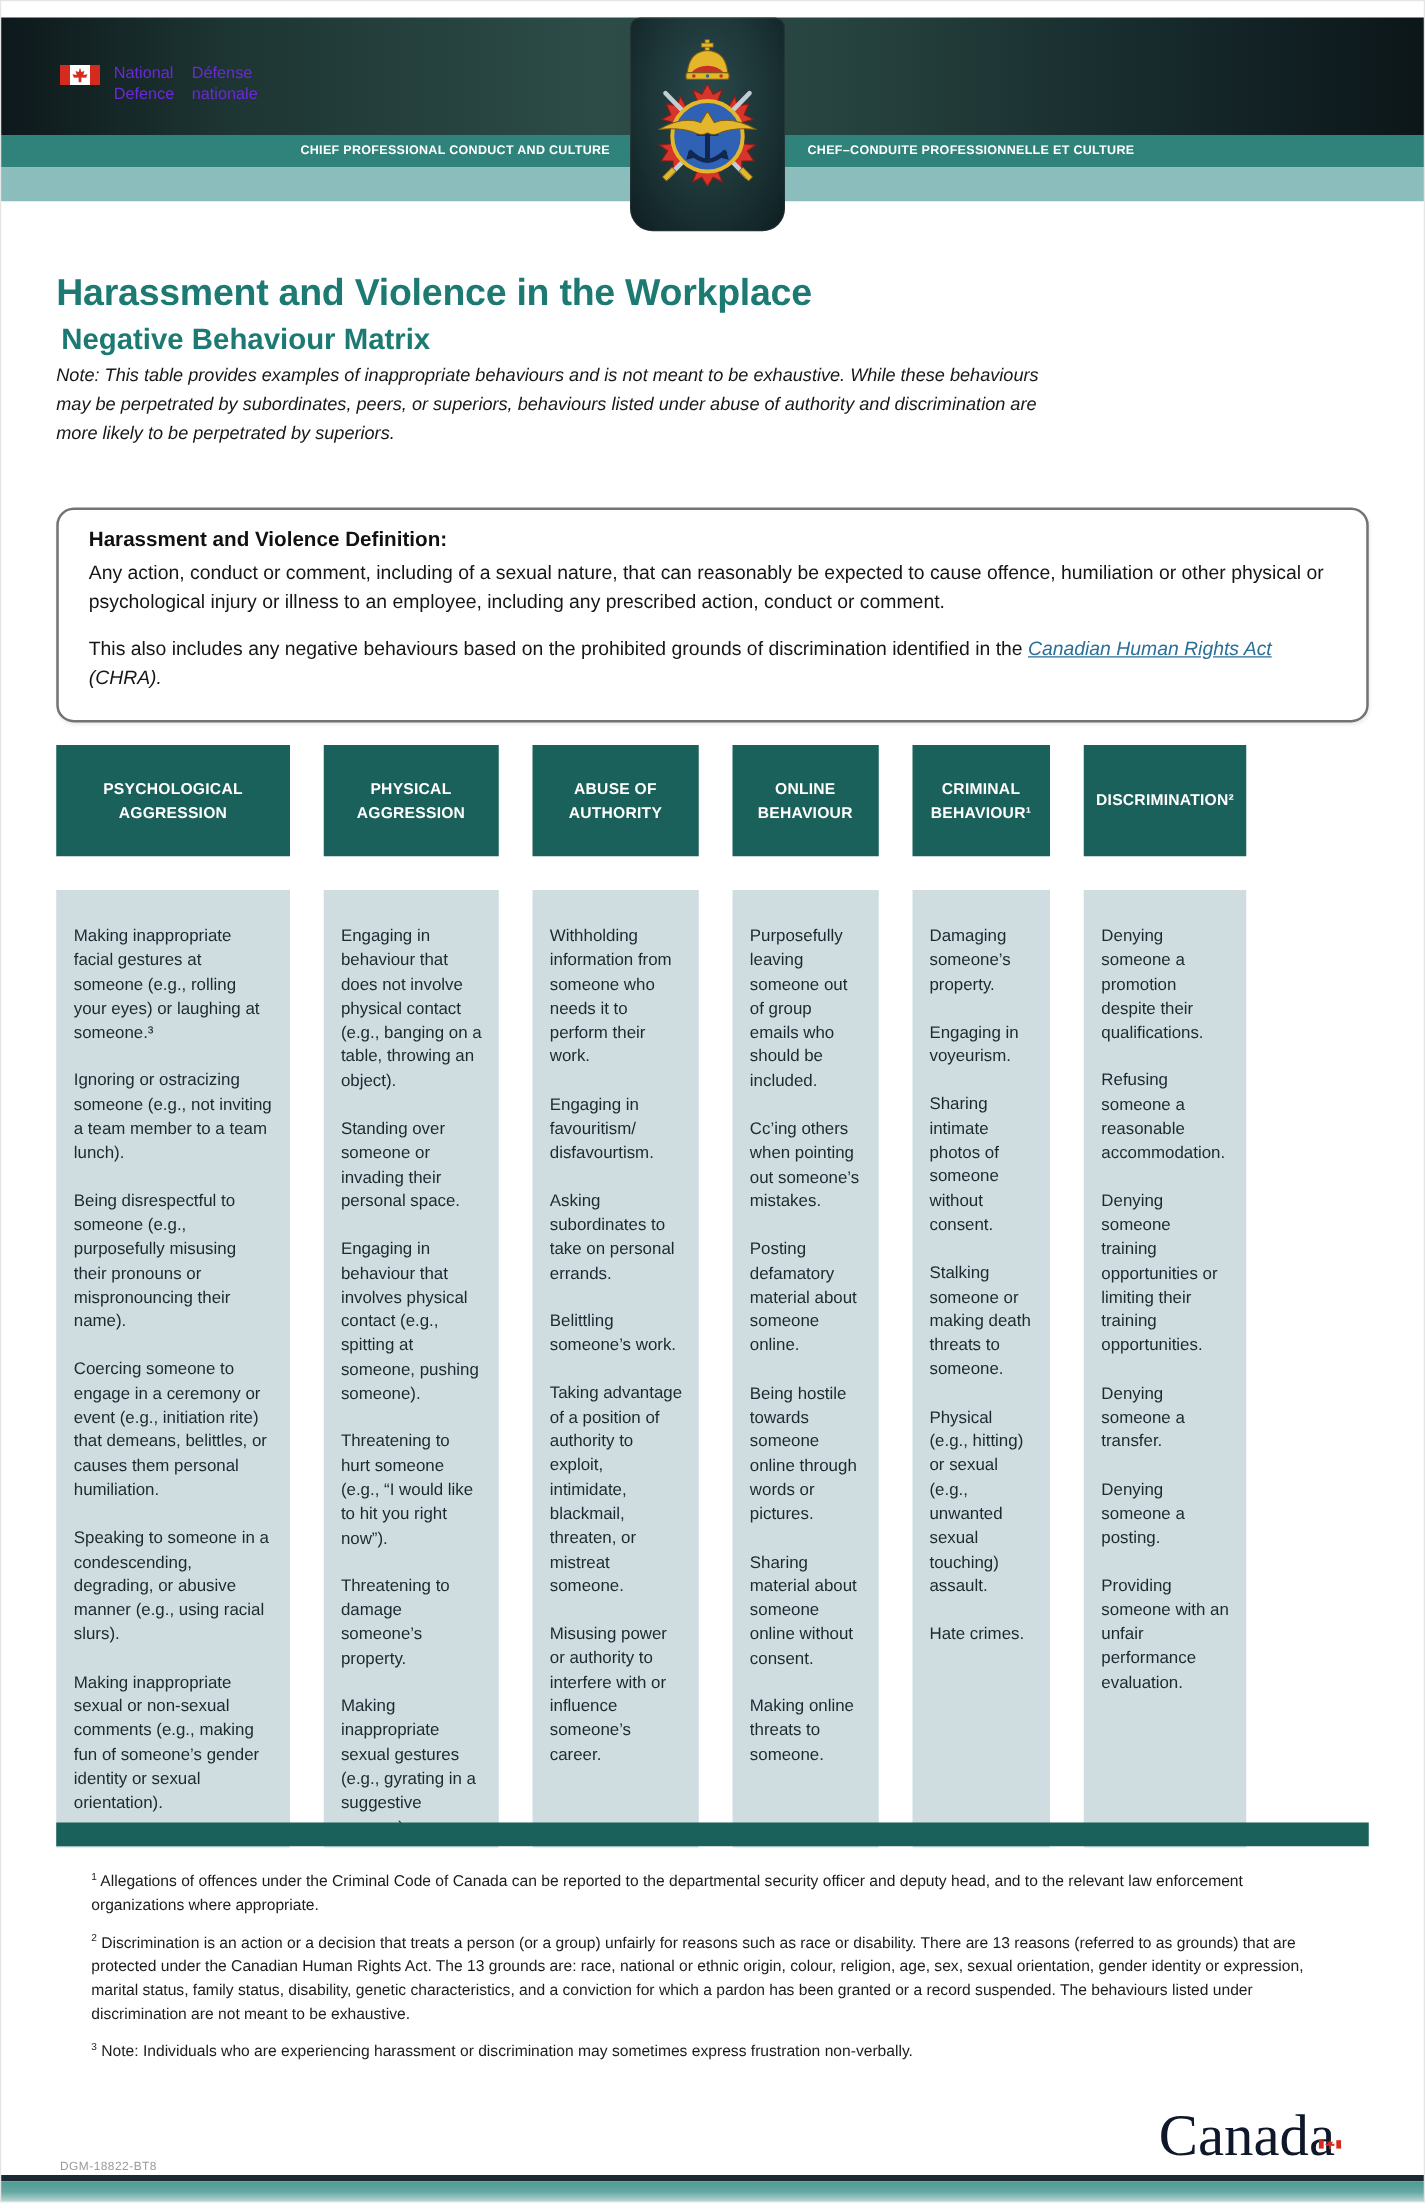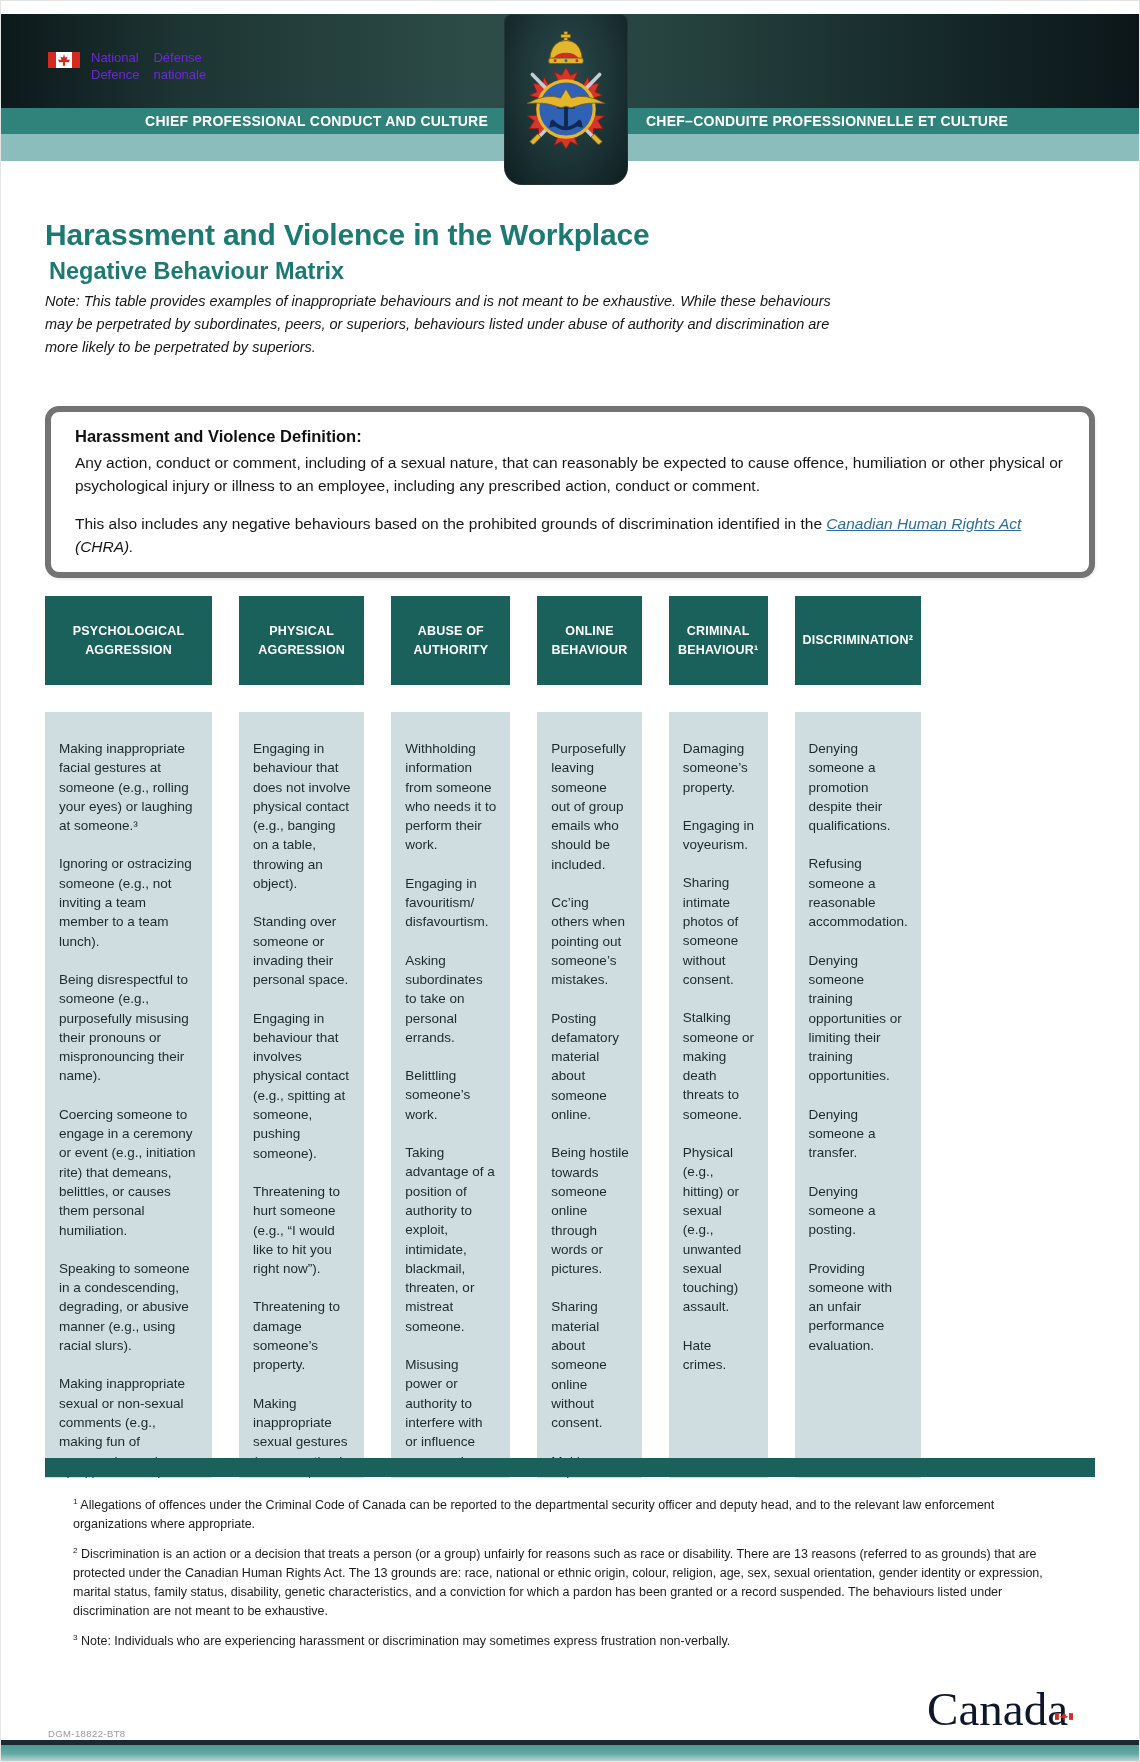--- a/index.html
+++ b/index.html
@@ -9,21 +9,21 @@
     background:#ffffff;font-family:"Liberation Sans",sans-serif;color:#1b2930;
   }
   .page-border{position:absolute;inset:0;border:1px solid #e4e6e6;pointer-events:none;z-index:50;}
 
   
   .banner{position:absolute;top:14px;left:0;right:0;height:94px;
     background:linear-gradient(90deg,#0d181b 0%,#1d3533 16%,#2d4c48 42%,#274440 58%,#16292b 82%,#0c1619 100%);}
   .band-mid{position:absolute;top:108px;left:0;right:0;height:26px;background:var(--band-teal,#2f837b);}
   .band-light{position:absolute;top:134px;left:0;right:0;height:27px;background:var(--band-light,#8abdbb);}
   .band-text{position:absolute;top:108px;height:26px;line-height:26px;color:#fff;
-    font-size:14px;font-weight:bold;letter-spacing:.25px;z-index:2;}
+    font-size:10px;font-weight:bold;letter-spacing:.25px;z-index:2;}
   .band-text.en{left:0;width:488px;text-align:right;}
   .band-text.fr{left:646px;}
 
   .fip{position:absolute;top:50px;left:48px;display:flex;align-items:flex-start;gap:11px;color:#6d28d9;z-index:2;}
   .fip .txt{display:flex;gap:14px;font-size:13px;line-height:1.3;}
   .fip svg{margin-top:2px;}
 
   .crest-box{position:absolute;top:14px;left:504px;width:124px;height:171px;z-index:5;
     border-radius:8px 8px 18px 18px;
     background:radial-gradient(ellipse at 50% 38%,#2b4a4c 0%,#1c3436 55%,#0e1d20 100%);
@@ -33,30 +33,30 @@
   
   .title{position:absolute;left:45px;top:218px;margin:0;font-size:30px;font-weight:bold;
     color:var(--accent-teal,#1c7a73);letter-spacing:-.2px;}
   .subtitle{position:absolute;left:45px;top:254px;margin:4px;font-size:23.5px;font-weight:bold;
     color:var(--accent-teal,#1c7a73);}
   .note{position:absolute;left:45px;top:290px;width:800px;margin:0;
     font-style:italic;font-size:14.5px;line-height:1.6;color:#171717;}
 
   
   .def-box{position:absolute;left:45px;top:406px;width:1050px;height:172px;box-sizing:border-box;
-    border:6px solid #737373;border-radius:14px;background:#fff;padding:15px 24px;
+    border:2px solid #737373;border-radius:14px;background:#fff;padding:15px 24px;
     box-shadow:1px 2px 3px rgba(0,0,0,.07);}
   .def-box h3{margin:0 0 5px 0;font-size:16.5px;color:#111;}
   .def-box p{margin:0;font-size:15.5px;line-height:1.5;color:#161616;}
   .def-box p + p{margin-top:14px;}
   .chra-link{color:var(--link-blue,#2a6f97);font-style:italic;text-decoration:underline;cursor:pointer;}
   .chra-suffix{font-style:italic;}
 
   
-  .matrix{position:absolute;left:45px;top:596px;width:876px;display:grid;
+  .matrix{position:absolute;left:45px;top:596px;width:952px;display:grid;
     grid-template-columns:240fr 180fr 171fr 150fr 142fr 167fr;column-gap:4px;row-gap:3px;gap:27px;}
   .matrix .th{background:var(--header-teal,#1a615b);color:#fff;height:89px;box-sizing:border-box;
     display:flex;align-items:center;justify-content:center;text-align:center;
     font-weight:bold;font-size:12.5px;line-height:1.5;letter-spacing:.2px;padding:0 8px;}
   .matrix .td{background:var(--cell-bg,#cfdde0);height:766px;box-sizing:border-box;overflow:hidden;
     padding:27px 13px 8px 14px;font-size:13.5px;line-height:1.43;color:#1b2930;}
   .matrix .td p{margin:0 0 19px 0;}
   .table-bottom-bar{position:absolute;left:45px;top:1458px;width:1050px;height:19px;
     background:var(--header-teal,#1a615b);}
 

